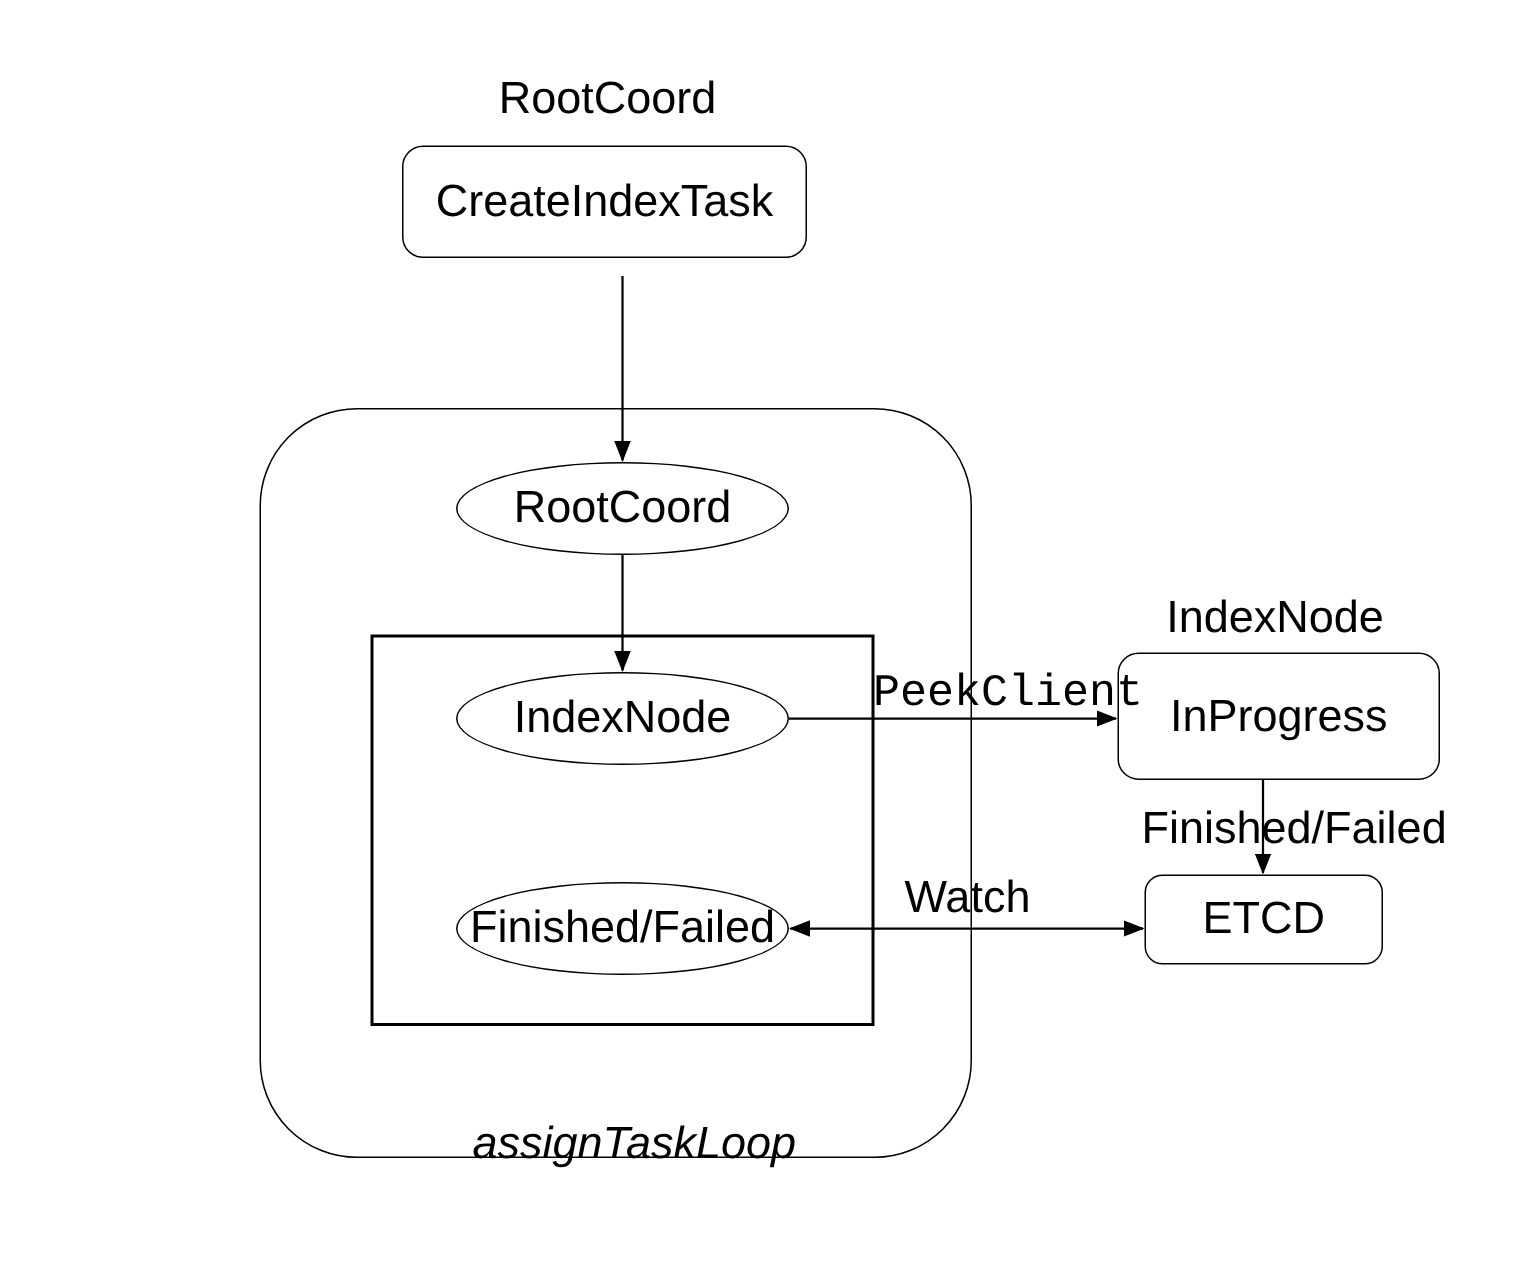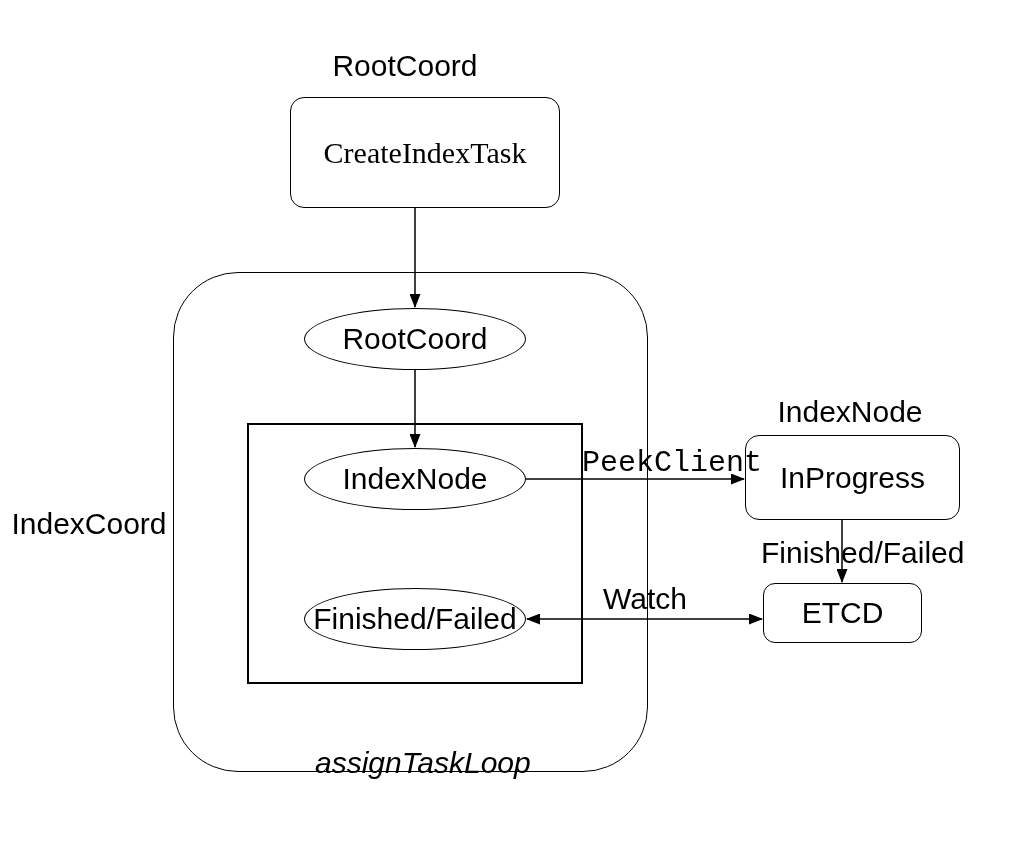--- a/index.html
+++ b/index.html
@@ -72,21 +72,21 @@
     <line x1="415" y1="370" x2="415" y2="447" stroke="#000000" stroke-width="1.5" marker-end="url(#arrow-end)"></line>
     <line x1="526" y1="479" x2="744" y2="479" stroke="#000000" stroke-width="1.5" marker-end="url(#arrow-end)"></line>
     <line x1="842" y1="520" x2="842" y2="582" stroke="#000000" stroke-width="1.5" marker-end="url(#arrow-end)"></line>
     <line x1="527" y1="619" x2="762" y2="619" stroke="#000000" stroke-width="1.5" marker-start="url(#arrow-start)" marker-end="url(#arrow-end)"></line>
   </svg>
 
   <div class="container-frame rounded-lg" style="left:173px; top:272px; width:475px; height:500px;"></div>
 
   <div class="container-frame inner-rect" style="left:247px; top:423px; width:336px; height:261px;"></div>
 
-  <div class="shape rounded-box" style="left:290px; top:97px; width:270px; height:111px;font-family:Liberation Serif, serif;">
+  <div class="shape rounded-box" style="left:268px; top:97px; width:270px; height:75px;">
     <span class="node-label">CreateIndexTask</span>
   </div>
 
   <div class="shape ellipse" style="left:304px; top:308px; width:222px; height:62px;">
     <span class="node-label">RootCoord</span>
   </div>
 
   <div class="shape ellipse" style="left:304px; top:448px; width:222px; height:62px;">
     <span class="node-label">IndexNode</span>
   </div>
@@ -98,21 +98,20 @@
   <div class="shape rounded-box" style="left:745px; top:435px; width:215px; height:85px;">
     <span class="node-label">InProgress</span>
   </div>
 
   <div class="shape rounded-box-sm" style="left:763px; top:583px; width:159px; height:60px;">
     <span class="node-label">ETCD</span>
   </div>
 
   <div class="text-label" style="left:305px; top:49px; width:200px;">RootCoord</div>
 
-  <div class="text-label" style="left:0px; top:507px; width:178px;">IndexCoord</div>
 
   <div class="text-label" style="left:760px; top:395px; width:180px;">IndexNode</div>
 
   <div class="text-label" style="left:315px; top:746px; width:200px;font-style:italic;">assignTaskLoop</div>
 
   <div class="text-label" style="left:582px; top:446px; width:150px;font-family:Liberation Mono, monospace;">PeekClient</div>
 
   <div class="text-label" style="left:761px; top:536px; width:200px;">Finished/Failed</div>
 
   <div class="text-label" style="left:595px; top:582px; width:100px;">Watch</div>

